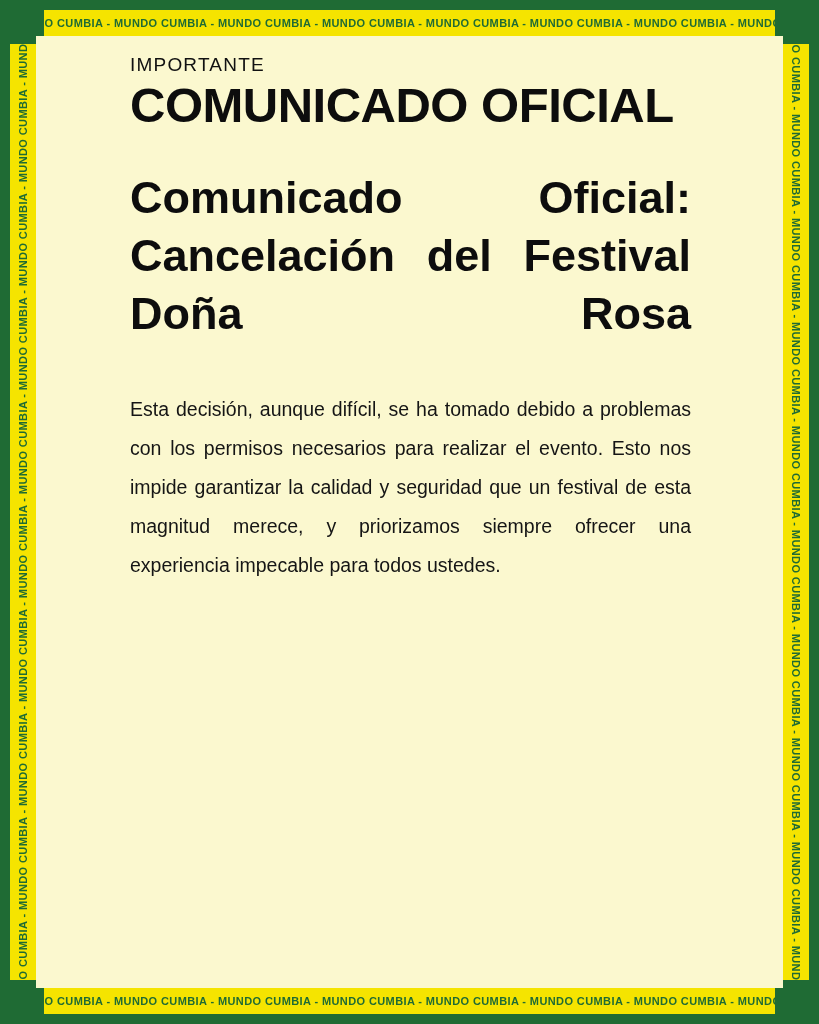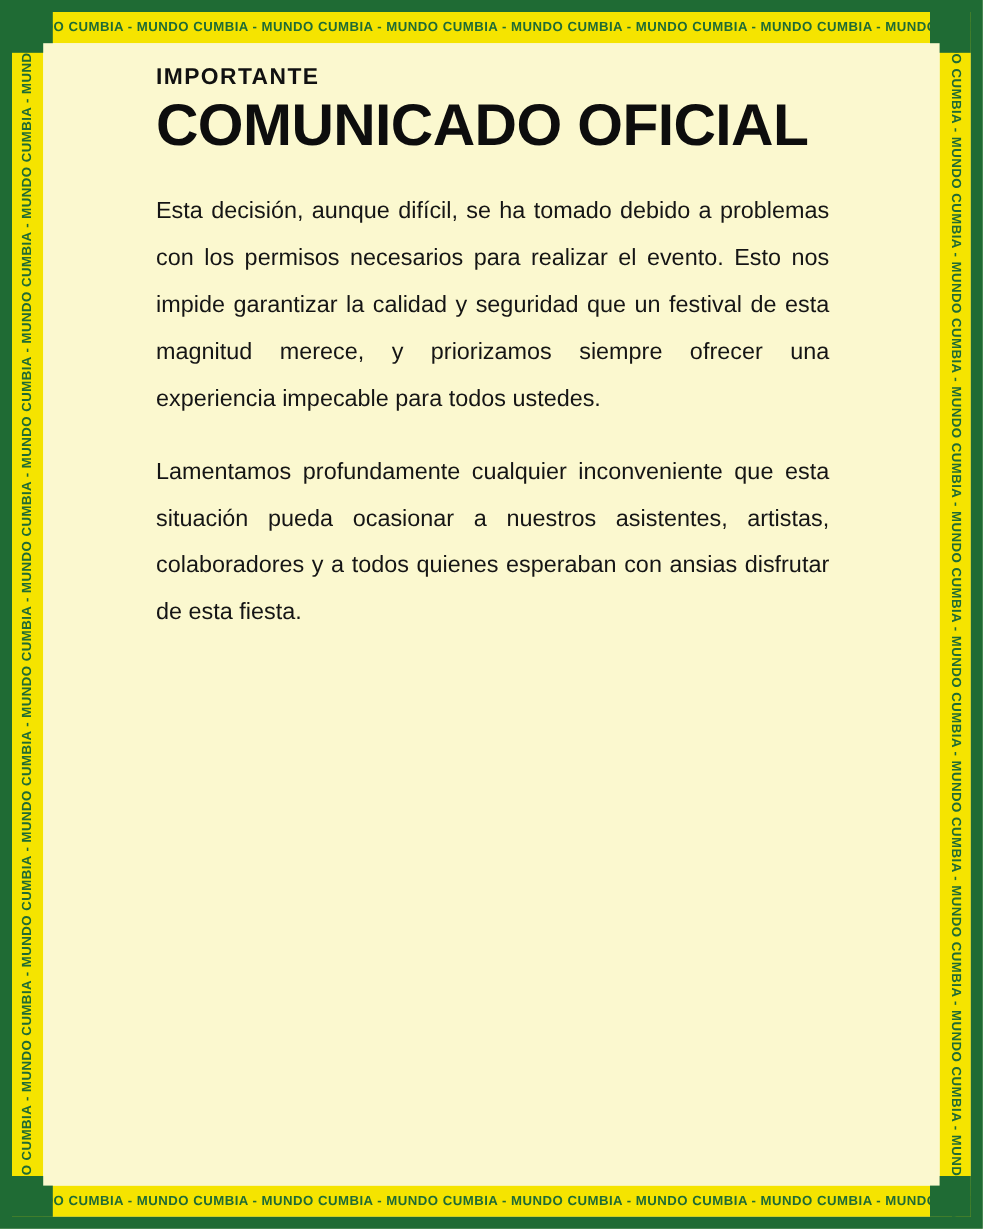--- a/index.html
+++ b/index.html
@@ -99,33 +99,33 @@
     top: 36px;
     bottom: 36px;
     background: #fbf8cf;
     box-sizing: border-box;
     padding: 18px 92px 0 94px;
     overflow: hidden;
   }
 
   .kicker {
     font-size: 19px;
-    font-weight: 700;
+    font-weight: 400;
     letter-spacing: 1.2px;
     color: #111;
     margin: 0 0 4px 0;
     font-family: "Liberation Sans", sans-serif;
   }
 
   .headline {
     font-size: 49px;
     font-weight: bold;
     letter-spacing: -0.5px;
     color: #0d0d0d;
-    margin: 0 0 26px 0;
+    margin: 0 0 38px 0;
     line-height: 1.05;
     font-family: "Liberation Sans", sans-serif;
   }
 
   .subhead {
     font-size: 45px;
     font-weight: bold;
     color: #0d0d0d;
     line-height: 1.28;
     margin: 0 0 48px 0;
@@ -168,18 +168,18 @@
   <div class="corner tl"></div>
   <div class="corner tr"></div>
   <div class="corner bl"></div>
   <div class="corner br"></div>
 
   <div class="green-frame"></div>
 
   <div class="content">
     <p class="kicker">IMPORTANTE</p>
     <h1 class="headline">COMUNICADO OFICIAL</h1>
+    <h2 class="subhead">Comunicado Oficial: Cancelación del Festival Doña Rosa</h2>
 
     <p class="body-p">Esta decisión, aunque difícil, se ha tomado debido a problemas con los permisos necesarios para realizar el evento. Esto nos impide garantizar la calidad y seguridad que un festival de esta magnitud merece, y priorizamos siempre ofrecer una experiencia impecable para todos ustedes.</p>
-    <p class="body-p">Lamentamos profundamente cualquier inconveniente que esta situación pueda ocasionar a nuestros asistentes, artistas, colaboradores y a todos quienes esperaban con ansias disfrutar de esta fiesta.</p>
   </div>
 
 </div>
 
 </body></html>

